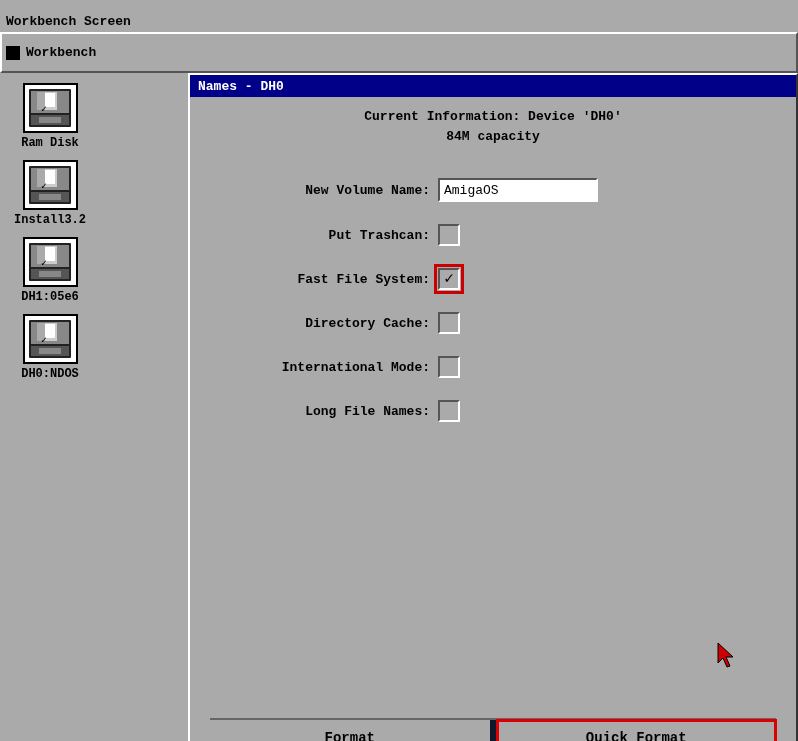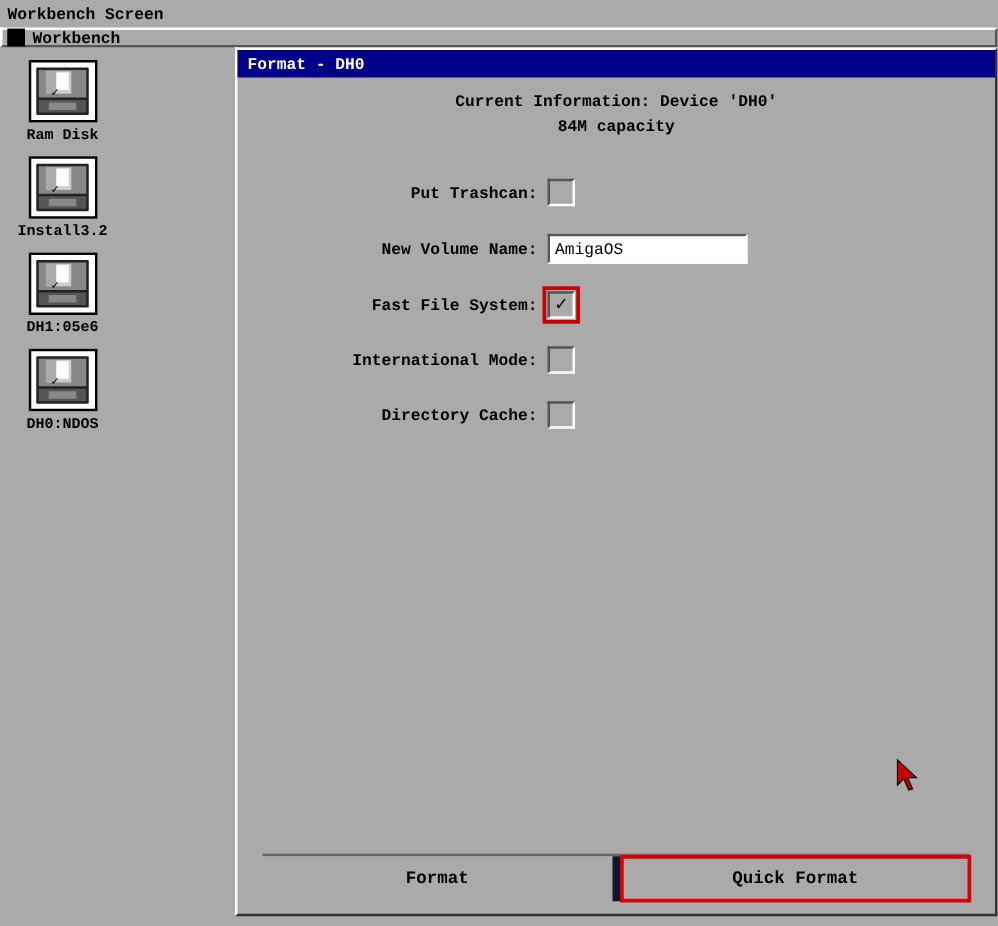--- a/index.html
+++ b/index.html
@@ -17,32 +17,33 @@
     
     .screen-title {
       background: #aaaaaa;
       color: #000;
       padding: 3px 6px;
       font-size: 13px;
       font-weight: bold;
       height: 22px;
       display: flex;
       align-items: center;
+      margin-top: 10px;
     }
 
     
     .workbench-bar {
       background: #aaaaaa;
       border-top: 2px solid #ffffff;
       border-left: 2px solid #ffffff;
       border-right: 2px solid #555555;
       border-bottom: 2px solid #555555;
       display: flex;
       align-items: center;
-      height: 16px;
+      height: 41px;
       padding: 0 4px;
       gap: 6px;
     }
 
     .wb-square {
       width: 14px;
       height: 14px;
       background: #000;
       border: 1px solid #000;
       display: inline-block;
@@ -316,63 +317,69 @@
           <text x="14" y="25" font-size="10" font-weight="bold" fill="#000">✓</text>
         </svg>
       </div>
       <span class="disk-label">DH0:NDOS</span>
     </div>
 
   </div>
 
   <div class="dialog">
     <div class="dialog-titlebar">
-      <span>Format - DH0</span>
+      <span>Names - DH0</span>
     </div>
 
     <div class="dialog-body">
 
       <div class="info-section">
         <div>Current Information: Device 'DH0'</div>
         <div>84M capacity</div>
       </div>
 
       <div class="form-row">
+        <span class="form-label">New Volume Name:</span>
+        <input class="form-input" type="text" value="AmigaOS" style="">
+      </div>
+
+      <div class="form-row">
         <span class="form-label">Put Trashcan:</span>
         <div class="checkbox-container">
           <span class="checkmark"></span>
         </div>
       </div>
 
       <div class="form-row">
-        <span class="form-label">New Volume Name:</span>
-        <input class="form-input" type="text" value="AmigaOS" style="">
-      </div>
-
-      <div class="form-row">
         <span class="form-label">Fast File System:</span>
         <div class="checkbox-container ffs-checkbox">
           <span class="checkmark">✓</span>
         </div>
       </div>
 
       <div class="form-row">
+        <span class="form-label">Directory Cache:</span>
+        <div class="checkbox-container">
+          <span class="checkmark"></span>
+        </div>
+      </div>
+
+      <div class="form-row">
         <span class="form-label">International Mode:</span>
         <div class="checkbox-container">
           <span class="checkmark"></span>
         </div>
       </div>
 
       <div class="form-row">
-        <span class="form-label">Directory Cache:</span>
+        <span class="form-label">Long File Names:</span>
         <div class="checkbox-container">
           <span class="checkmark"></span>
         </div>
       </div>
-
 
       <div style="flex:1"></div>
 
       <div class="buttons-section">
         <button class="btn">Format</button>
         <button class="btn btn-quick-format">Quick Format</button>
       </div>
 
     </div>
   </div>

